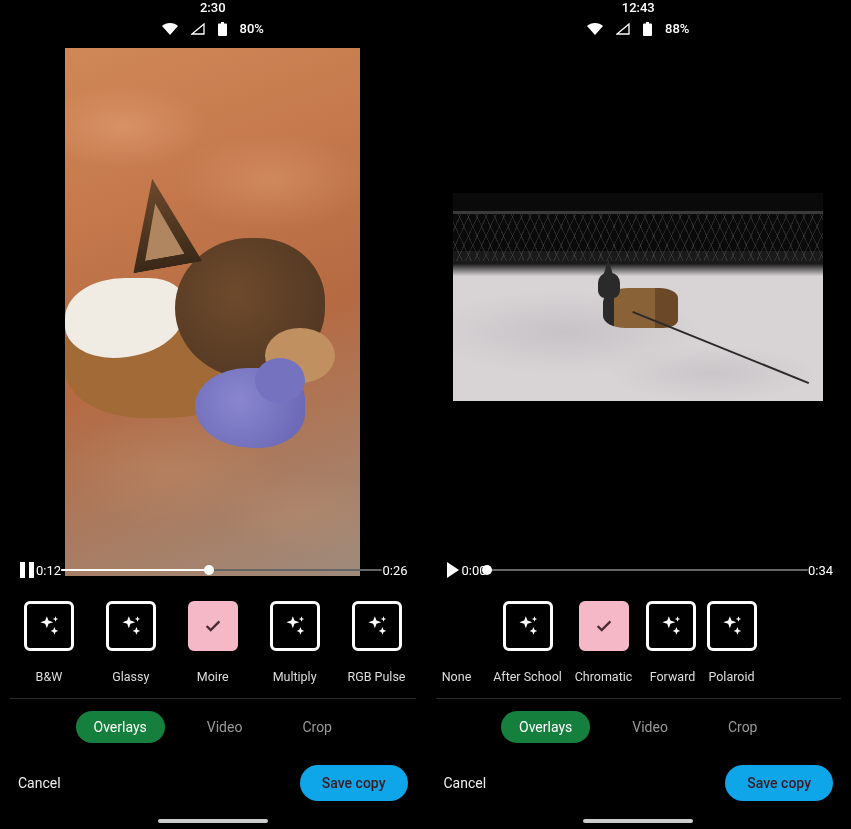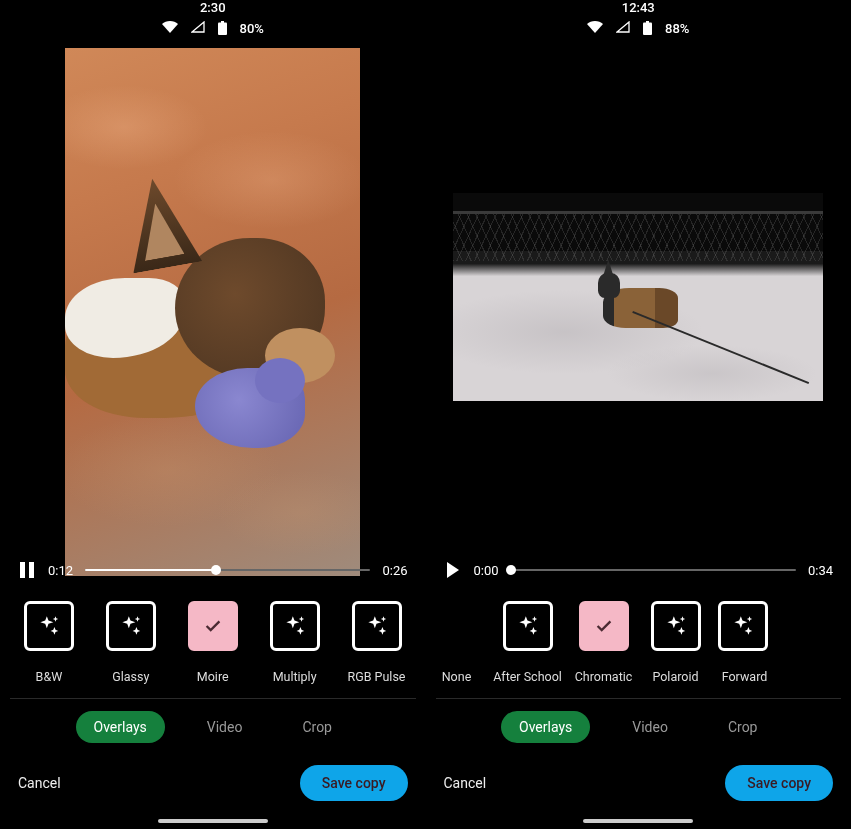--- a/index.html
+++ b/index.html
@@ -23,21 +23,21 @@
     .status-bar {
       height: 36px;
       display: flex;
       align-items: center;
       justify-content: space-between;
       padding: 0 18px;
       font-size: 13px;
       font-weight: 500;
       flex-direction: column;
     }
-    .status-right { display: flex; align-items: flex-start; gap: 13px; }
+    .status-right { display: flex; align-items: center; gap: 13px; }
     .video-area {
       flex: 1;
       position: relative;
       display: flex;
       align-items: center;
       justify-content: center;
       overflow: hidden;
     }
     .photo-portrait {
       width: 295px;
@@ -118,21 +118,21 @@
       left: 60px; top: -10px;
       width: 50px; height: 45px;
       background: #7572c0;
       border-radius: 50%;
     }
     .video-controls {
       position: absolute;
       left: 0; right: 0; bottom: 8px;
       display: flex;
       align-items: center;
-      gap: 12px;
+      gap: 0;
       padding: 0 18px;
       font-size: 13px;
     }
     .playbtn { width: 18px; height: 18px; display:flex; align-items:center; justify-content:center; }
     .scrubber {
       flex: 1;
       height: 2px;
       background: #666;
       position: relative;
       border-radius: 2px;
@@ -454,35 +454,35 @@
       <span class="filter-label">After School</span>
     </div>
     <div class="filter" style="min-width:72px;">
       <div class="filter-thumb selected">
           <svg class="check" viewBox="0 0 24 24">
             <path fill="none" stroke="#4a2a32" stroke-width="2.5" d="M5 12l4.5 4.5L19 7"></path>
           </svg>
         </div>
       <span class="filter-label">Chromatic</span>
     </div>
+    <div class="filter right-partial">
+      <div class="filter-thumb">
+          <svg class="sparkle" viewBox="0 0 24 24">
+            <path fill="#fff" d="M10 3l1.5 4L16 8.5 11.5 10 10 14 8.5 10 4 8.5 8.5 7zM17 13l1 2.5 2.5 1-2.5 1-1 2.5-1-2.5-2.5-1 2.5-1zM18 3l.7 1.8L20.5 5.5 18.7 6.2 18 8l-.7-1.8L15.5 5.5l1.8-.7z"></path>
+          </svg>
+        </div>
+      <span class="filter-label" style="margin-left:10px;">Forward</span>
+    </div>
     <div class="filter" style="min-width:72px;">
       <div class="filter-thumb">
           <svg class="sparkle" viewBox="0 0 24 24">
             <path fill="#fff" d="M10 3l1.5 4L16 8.5 11.5 10 10 14 8.5 10 4 8.5 8.5 7zM17 13l1 2.5 2.5 1-2.5 1-1 2.5-1-2.5-2.5-1 2.5-1zM18 3l.7 1.8L20.5 5.5 18.7 6.2 18 8l-.7-1.8L15.5 5.5l1.8-.7z"></path>
           </svg>
         </div>
       <span class="filter-label">Polaroid</span>
-    </div>
-    <div class="filter right-partial">
-      <div class="filter-thumb">
-          <svg class="sparkle" viewBox="0 0 24 24">
-            <path fill="#fff" d="M10 3l1.5 4L16 8.5 11.5 10 10 14 8.5 10 4 8.5 8.5 7zM17 13l1 2.5 2.5 1-2.5 1-1 2.5-1-2.5-2.5-1 2.5-1zM18 3l.7 1.8L20.5 5.5 18.7 6.2 18 8l-.7-1.8L15.5 5.5l1.8-.7z"></path>
-          </svg>
-        </div>
-      <span class="filter-label" style="margin-left:10px;">Forward</span>
     </div>
   </div>
 
   <div class="divider"></div>
 
   <div class="tabs">
     <div class="tab active">Overlays</div>
     <div class="tab">Video</div>
     <div class="tab">Crop</div>
   </div>

